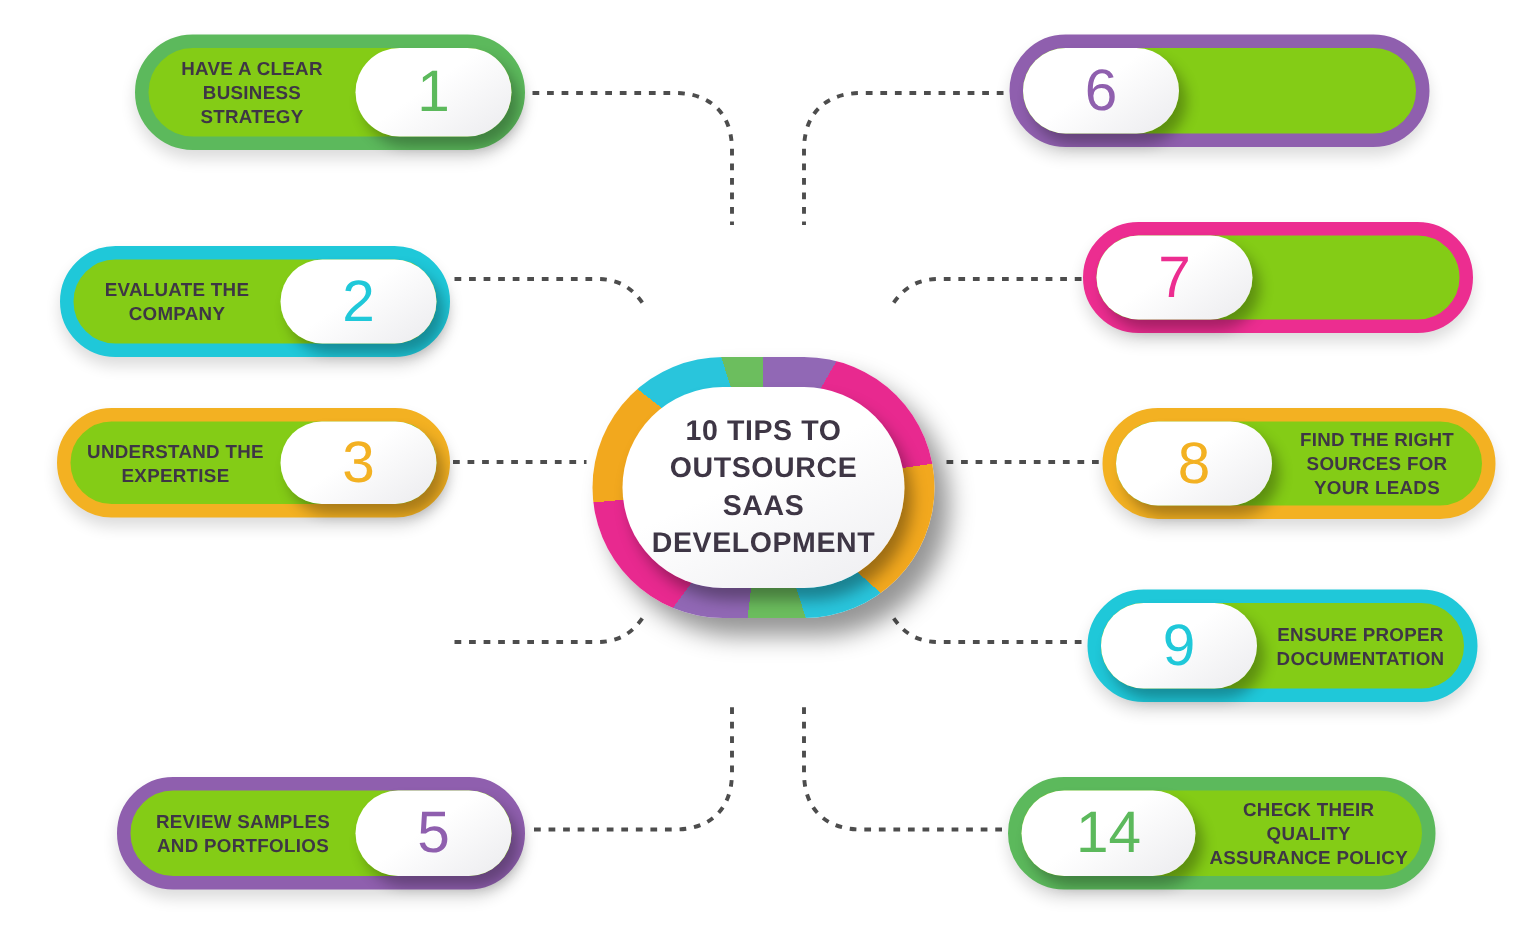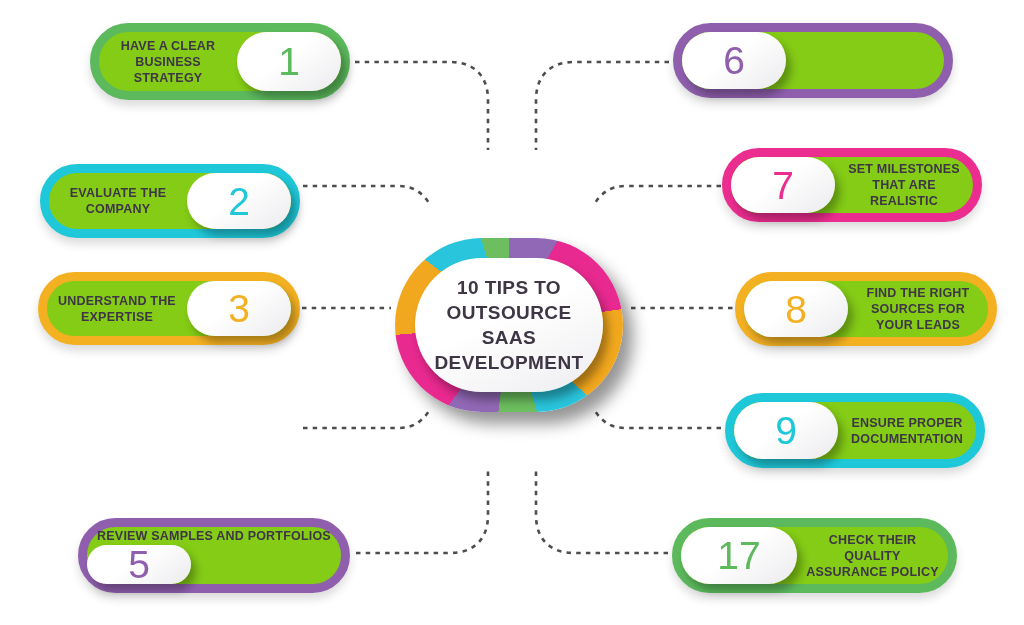--- a/index.html
+++ b/index.html
@@ -142,57 +142,56 @@
   </div>
 
   <div class="tip" style="left: 38px; top: 272px; width: 262px; height: 73px; --c: #F3B122;">
     <div class="tip-label">UNDERSTAND THE EXPERTISE</div>
     <div class="tip-capsule">
       <span class="tip-number">3</span>
     </div>
   </div>
 
 
-  <div class="tip" style="left: 78px; top: 518px; width: 272px; height: 75px; flex-direction: column; --c: #8F5FAE;">
+  <div class="tip" style="left: 78px; top: 518px; width: 272px; height: 75px; --c: #8F5FAE;">
     <div class="tip-label">REVIEW SAMPLES AND PORTFOLIOS</div>
     <div class="tip-capsule">
       <span class="tip-number">5</span>
     </div>
   </div>
 
   <div class="tip" style="left: 673px; top: 23px; width: 280px; height: 75px; --c: #8F5FAE;">
     <div class="tip-capsule">
       <span class="tip-number">6</span>
     </div>
   </div>
 
   <div class="tip" style="left: 722px; top: 148px; width: 260px; height: 74px; --c: #EC2D90;">
     <div class="tip-capsule">
       <span class="tip-number">7</span>
     </div>
-    <div class="tip-label">SET MILESTONES THAT ARE REALISTIC</div>
   </div>
 
   <div class="tip" style="left: 735px; top: 272px; width: 262px; height: 74px; --c: #F3B122;">
     <div class="tip-capsule">
       <span class="tip-number">8</span>
     </div>
     <div class="tip-label">FIND THE RIGHT SOURCES FOR YOUR LEADS</div>
   </div>
 
   <div class="tip" style="left: 725px; top: 393px; width: 260px; height: 75px; --c: #1FC8D9;">
     <div class="tip-capsule">
       <span class="tip-number">9</span>
     </div>
     <div class="tip-label">ENSURE PROPER DOCUMENTATION</div>
   </div>
 
   <div class="tip" style="left: 672px; top: 518px; width: 285px; height: 75px; --c: #5CB95C;">
     <div class="tip-capsule wide">
-      <span class="tip-number">17</span>
+      <span class="tip-number">14</span>
     </div>
     <div class="tip-label">CHECK THEIR QUALITY ASSURANCE POLICY</div>
   </div>
 
   <div class="center-badge" style="--seg-cyan: #29C5DC; --seg-green: #6CBE5E; --seg-purple: #9168B5; --seg-pink: #E8298F; --seg-orange: #F2A81E;">
     <div class="center-inner">
       <div class="center-line">10 TIPS TO</div>
       <div class="center-line">OUTSOURCE</div>
       <div class="center-line">SAAS</div>
       <div class="center-line">DEVELOPMENT</div>

